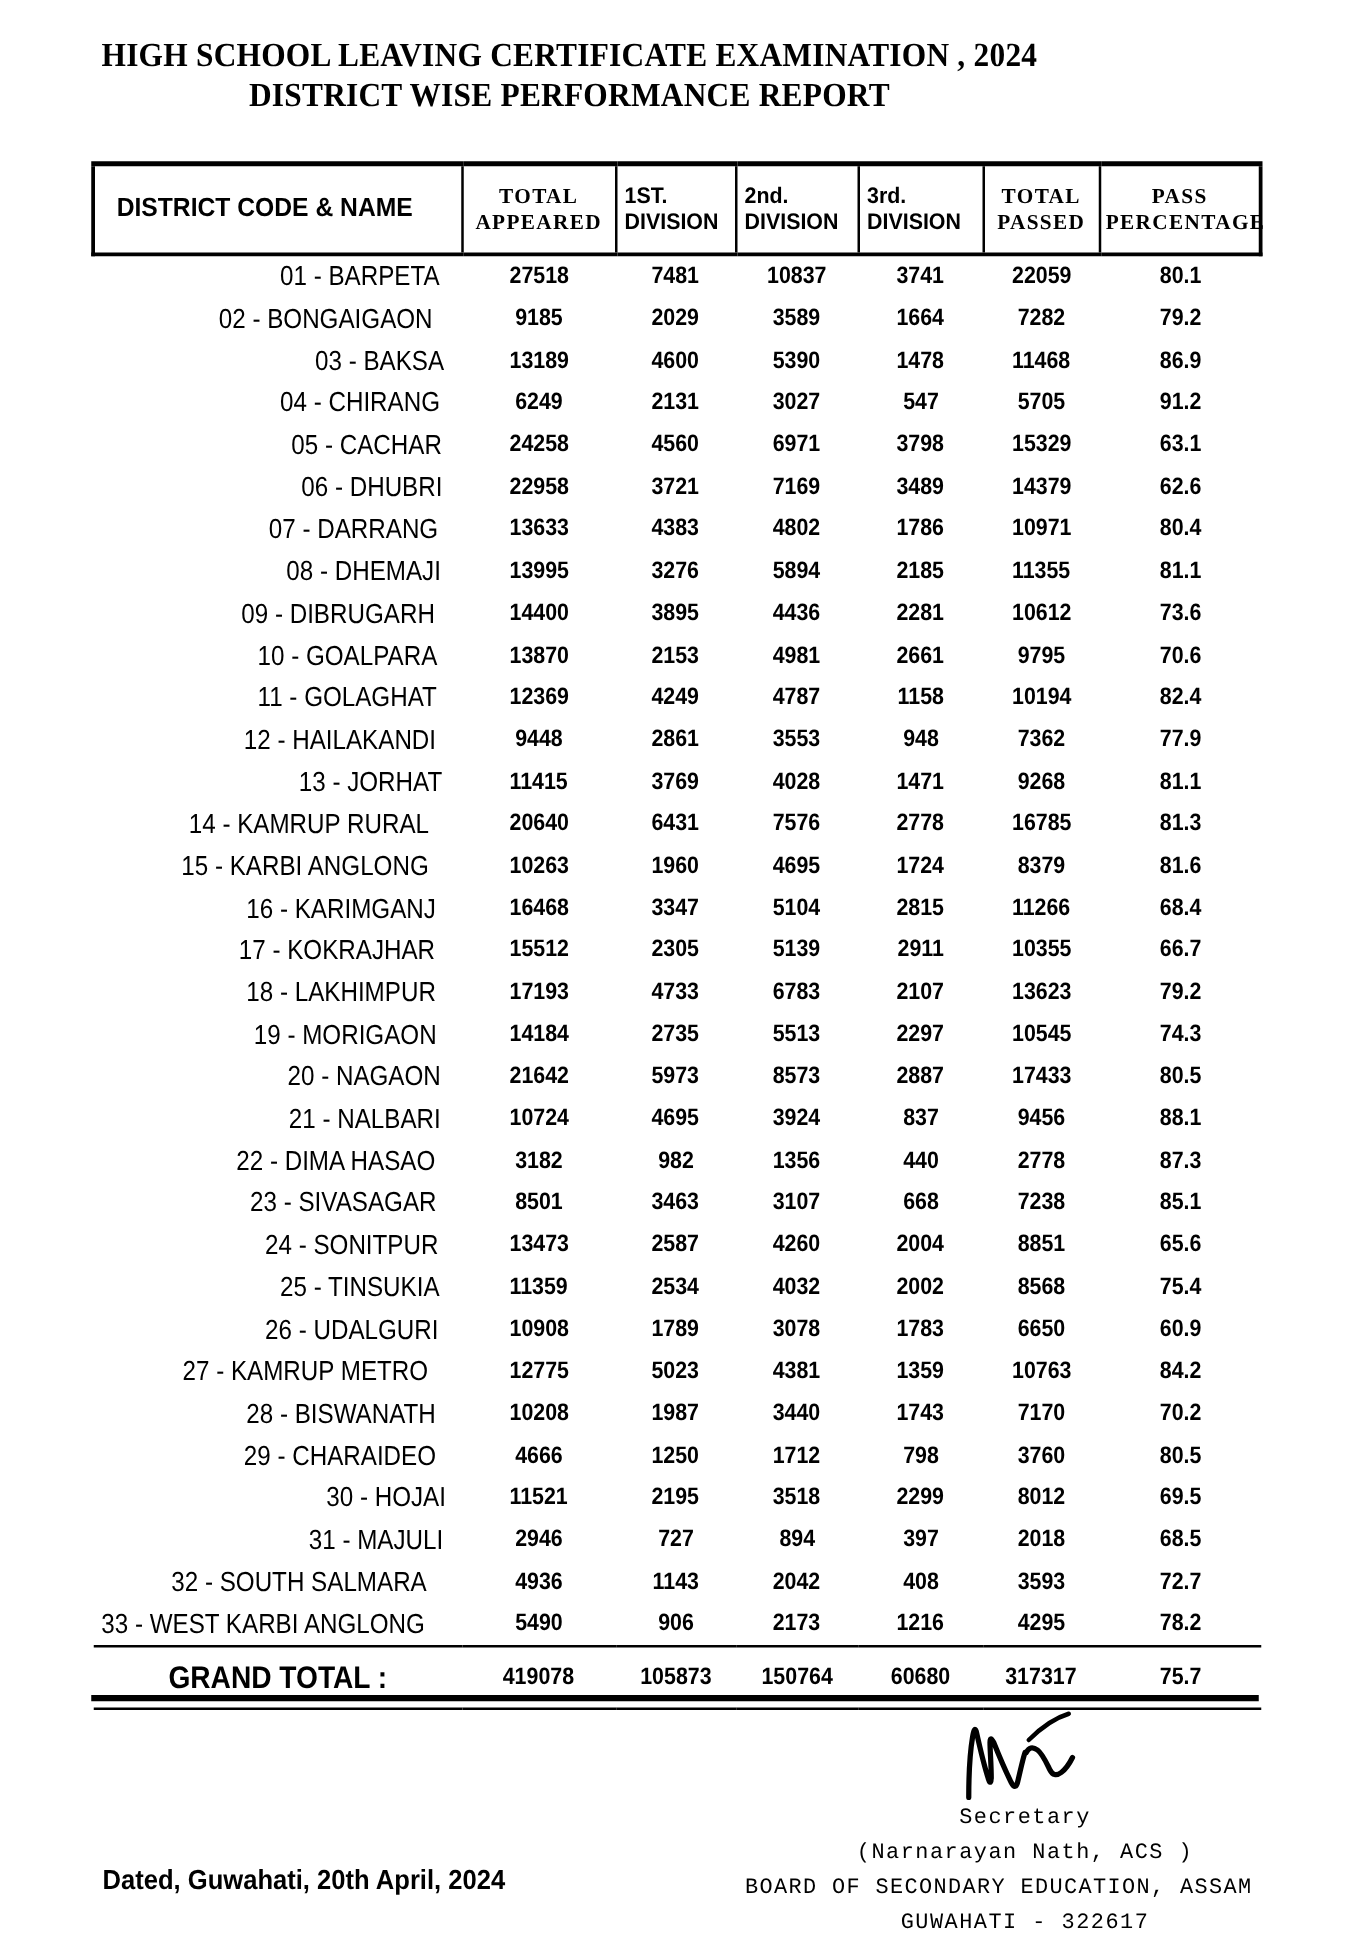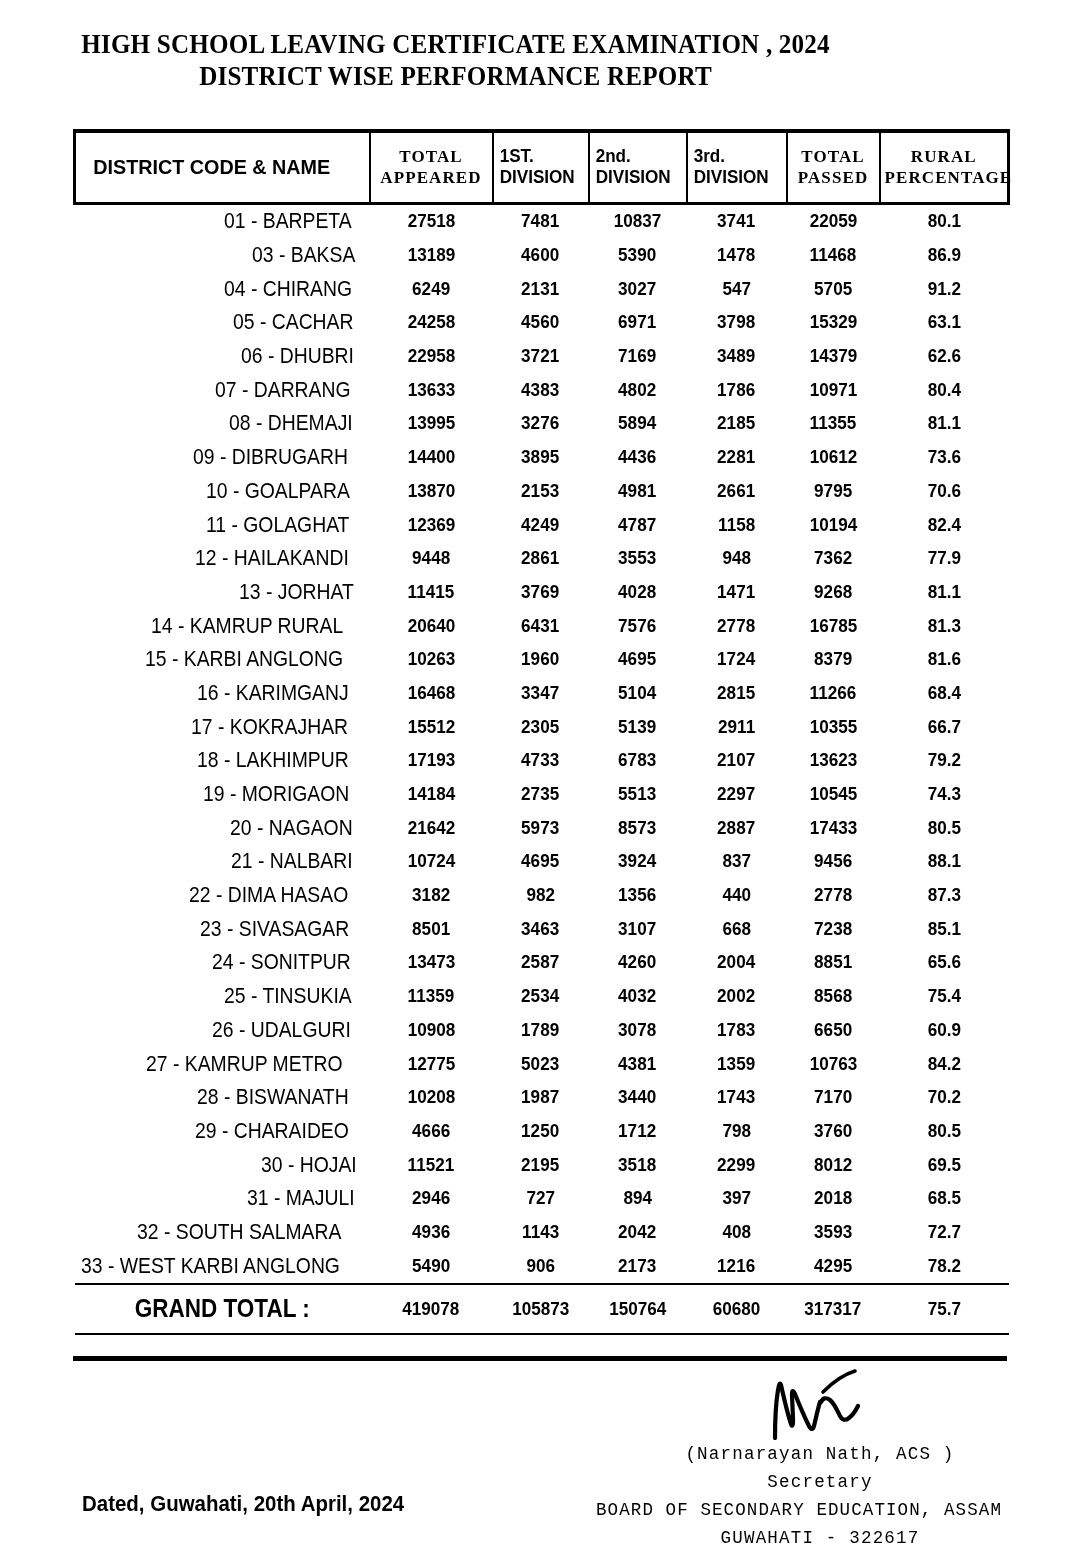--- a/index.html
+++ b/index.html
@@ -254,34 +254,43 @@
         </th>
         <th class="th-sans">
           <span class="l1">3rd.</span>
           <span class="l2">DIVISION</span>
         </th>
         <th class="th-serif">
           <span class="l1">TOTAL</span>
           <span class="l2">PASSED</span>
         </th>
         <th class="th-serif">
-          <span class="l1">RURAL</span>
+          <span class="l1">PASS</span>
           <span class="l2">PERCENTAGE</span>
         </th>
       </tr>
     </thead>
     <tbody id="table-body">
         <tr class="data-row">
           <td class="cell-name"><span>01 - BARPETA</span></td>
           <td class="cell-num"><span>27518</span></td>
           <td class="cell-num"><span>7481</span></td>
           <td class="cell-num"><span>10837</span></td>
           <td class="cell-num"><span>3741</span></td>
           <td class="cell-num"><span>22059</span></td>
           <td class="cell-num"><span>80.1</span></td>
+        </tr>
+        <tr class="data-row">
+          <td class="cell-name"><span>02 - BONGAIGAON</span></td>
+          <td class="cell-num"><span>9185</span></td>
+          <td class="cell-num"><span>2029</span></td>
+          <td class="cell-num"><span>3589</span></td>
+          <td class="cell-num"><span>1664</span></td>
+          <td class="cell-num"><span>7282</span></td>
+          <td class="cell-num"><span>79.2</span></td>
         </tr>
         <tr class="data-row">
           <td class="cell-name"><span>03 - BAKSA</span></td>
           <td class="cell-num"><span>13189</span></td>
           <td class="cell-num"><span>4600</span></td>
           <td class="cell-num"><span>5390</span></td>
           <td class="cell-num"><span>1478</span></td>
           <td class="cell-num"><span>11468</span></td>
           <td class="cell-num"><span>86.9</span></td>
         </tr>
@@ -576,19 +585,19 @@
   <div class="sig-block">
     <div class="signature">
       <svg width="170" height="72" viewBox="0 0 170 72" aria-hidden="true">
         <g fill="none" stroke="#000" stroke-linecap="round" stroke-linejoin="round">
           <path d="M40 70 C40 54 41 34 43 22 C44 16 45 14 46 17 C48 26 52 44 56 56 C57 59 58 58 58 54 C58 44 57 32 57 26 C57 22 58 22 60 26 C64 36 70 50 74 58 C76 62 78 62 79 58 C81 50 83 40 85 34" stroke-width="4.2"></path>
           <path d="M86 34 C88 30 91 29 95 32 C99 35 102 42 105 48 C107 52 110 53 114 50 C118 47 121 42 123 38" stroke-width="4.2"></path>
           <path d="M88 24 C98 14 110 6 120 3" stroke-width="3.6"></path>
         </g>
       </svg>
     </div>
+    <div class="mono sig-role">Secretary</div>
     <div class="mono sig-name">(Narnarayan Nath, ACS )</div>
-    <div class="mono sig-role">Secretary</div>
     <div class="mono sig-board">BOARD OF SECONDARY EDUCATION, ASSAM</div>
     <div class="mono sig-city">GUWAHATI - 322617</div>
   </div>
   <div class="dated"><span>Dated, Guwahati, 20th April, 2024</span></div>
 </div>
 
 </body></html>

